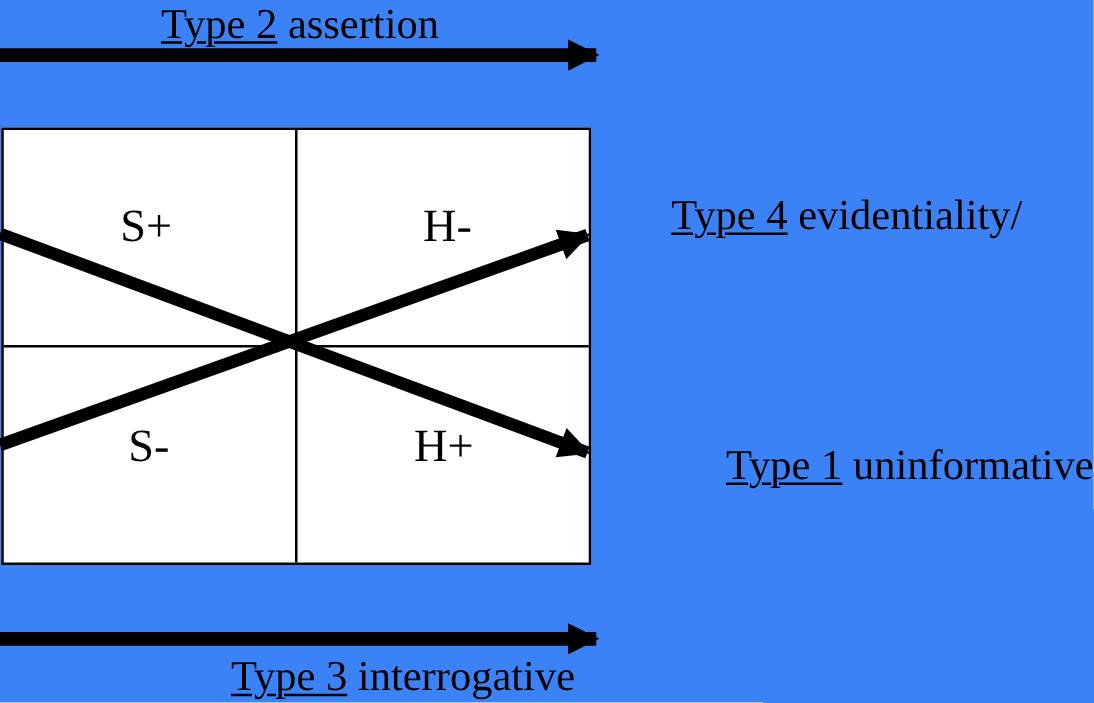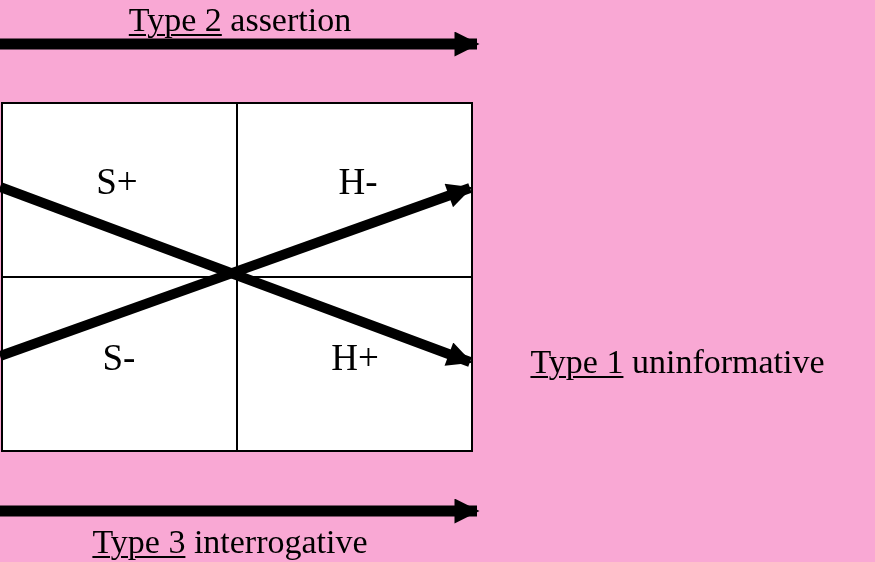--- a/index.html
+++ b/index.html
@@ -1,37 +1,37 @@
 <!DOCTYPE html>
 <html><head>
 <meta charset="utf-8">
 <style>
   html, body { margin: 0; padding: 0; background: #ffffff; }
   .canvas {
     position: relative;
     width: 875px;
     height: 562px;
-    background: #f9a8d4;
+    background: #3b82f6;
     color: #000000;
     font-family: "Liberation Serif", "DejaVu Serif", serif;
     overflow: hidden;
   }
   .label {
     position: absolute;
     font-size: 34px;
     line-height: 38px;
     text-align: center;
     white-space: nowrap;
   }
   .u { text-decoration: underline; text-decoration-thickness: 2px; text-underline-offset: 3px; }
 
   .top-label    { left: 0px;   top: 1px;   width: 480px; }
-  .bottom-label { left: 0px;   top: 523px; width: 460px; }
+  .bottom-label { left: 0px;   top: 523px; width: 460px; text-align: right; }
   .right-top    { left: 480px; top: 154px; width: 395px; white-space: normal; }
-  .right-bottom { left: 480px; top: 343px; width: 395px; }
+  .right-bottom { left: 480px; top: 354px; width: 395px; text-align: right; }
 
   .quad-box {
     position: absolute;
     left: 1px; top: 102px;
     width: 472px; height: 350px;
     border: 2px solid #000000;
     box-sizing: border-box;
     background: #ffffff;
   }
   .vline {
@@ -89,19 +89,20 @@
         <path d="M0,0 L10,5 L0,10 z" fill="#000000"></path>
       </marker>
     </defs>
     <line x1="0" y1="44" x2="477" y2="44" stroke-width="11" marker-end="url(#ah)"></line>
     <line x1="0" y1="511" x2="477" y2="511" stroke-width="11" marker-end="url(#ah)"></line>
     <line x1="0" y1="187" x2="470" y2="362" stroke-width="10" marker-end="url(#ah)"></line>
     <line x1="0" y1="356" x2="470" y2="188" stroke-width="10" marker-end="url(#ah)"></line>
   </svg>
 
   <div class="label right-top">
+    <div><span class="u">Type 4</span><span> evidentiality/</span></div>
   </div>
 
   <div class="label right-bottom"><span class="u">Type 1</span><span> uninformative</span></div>
 
   <div class="label bottom-label"><span class="u">Type 3</span><span> interrogative</span></div>
 
 </div>
 
 </body></html>

